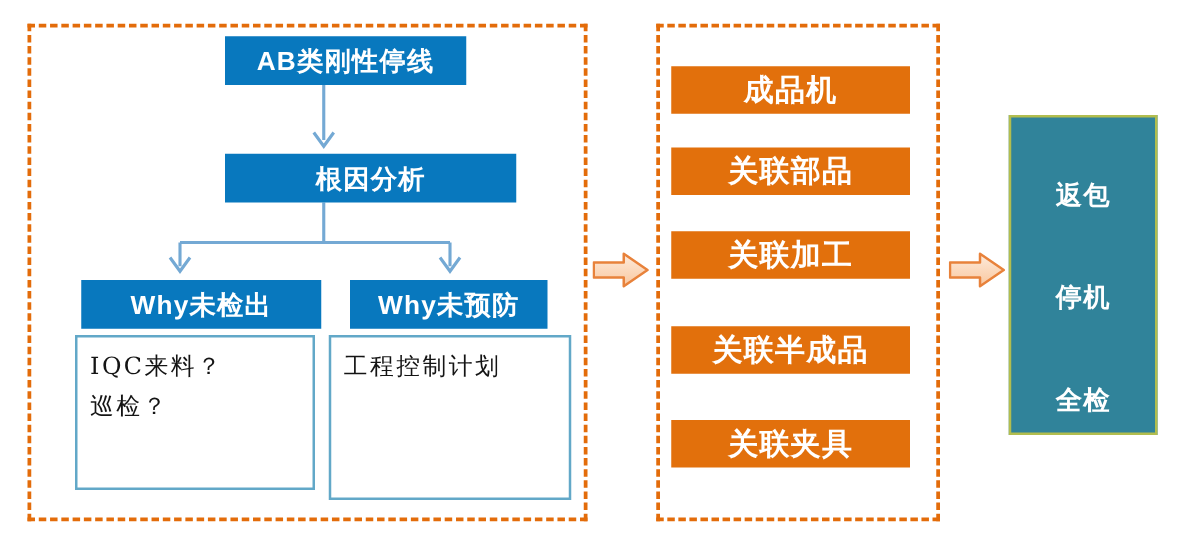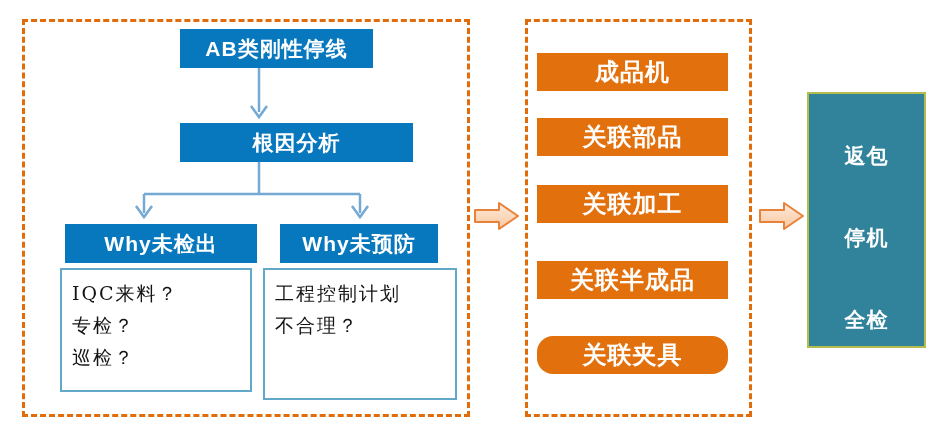--- a/index.html
+++ b/index.html
@@ -59,21 +59,21 @@
     font-size: 24px;
     display: flex;
     align-items: center;
     justify-content: center;
     letter-spacing: 1px;
   }
   .scope-0 { top: 53px; }
   .scope-1 { top: 118px; }
   .scope-2 { top: 185px; }
   .scope-3 { top: 261px; }
-  .scope-4 { top: 336px; border-radius: 16px; }
+  .scope-4 { top: 336px; }
   .action-box {
     position: absolute;
     left: 807px; top: 92px;
     width: 119px; height: 256px;
     background: var(--action-teal, #30839A);
     border: 2px solid var(--action-border, #B2BD4E);
     color: #ffffff;
     font-weight: bold;
     font-size: 21px;
     display: flex;
@@ -127,27 +127,25 @@
   <div class="blue-node node-root">AB类刚性停线</div>
 
   <div class="blue-node node-analysis">根因分析</div>
 
   <div class="blue-node branch-hdr-1">Why未检出</div>
 
   <div class="blue-node branch-hdr-2">Why未预防</div>
 
   <div class="content-box content-1">
     <div>IQC来料？</div>
-    <div>专检？</div>
     <div>巡检？</div>
   </div>
 
   <div class="content-box content-2">
     <div>工程控制计划</div>
-    <div>不合理？</div>
   </div>
 
   <svg class="flow-arrow flow-arrow-1" viewBox="0 0 46 30">
     <defs>
       <linearGradient id="grad1" x1="0" y1="0" x2="0" y2="1">
         <stop offset="0" stop-color="#FDEBDC"></stop>
         <stop offset="1" stop-color="#F9C79E"></stop>
       </linearGradient>
     </defs>
     <polygon points="1,9 25,9 25,2 44,15 25,28 25,21 1,21" fill="url(#grad1)"></polygon>

